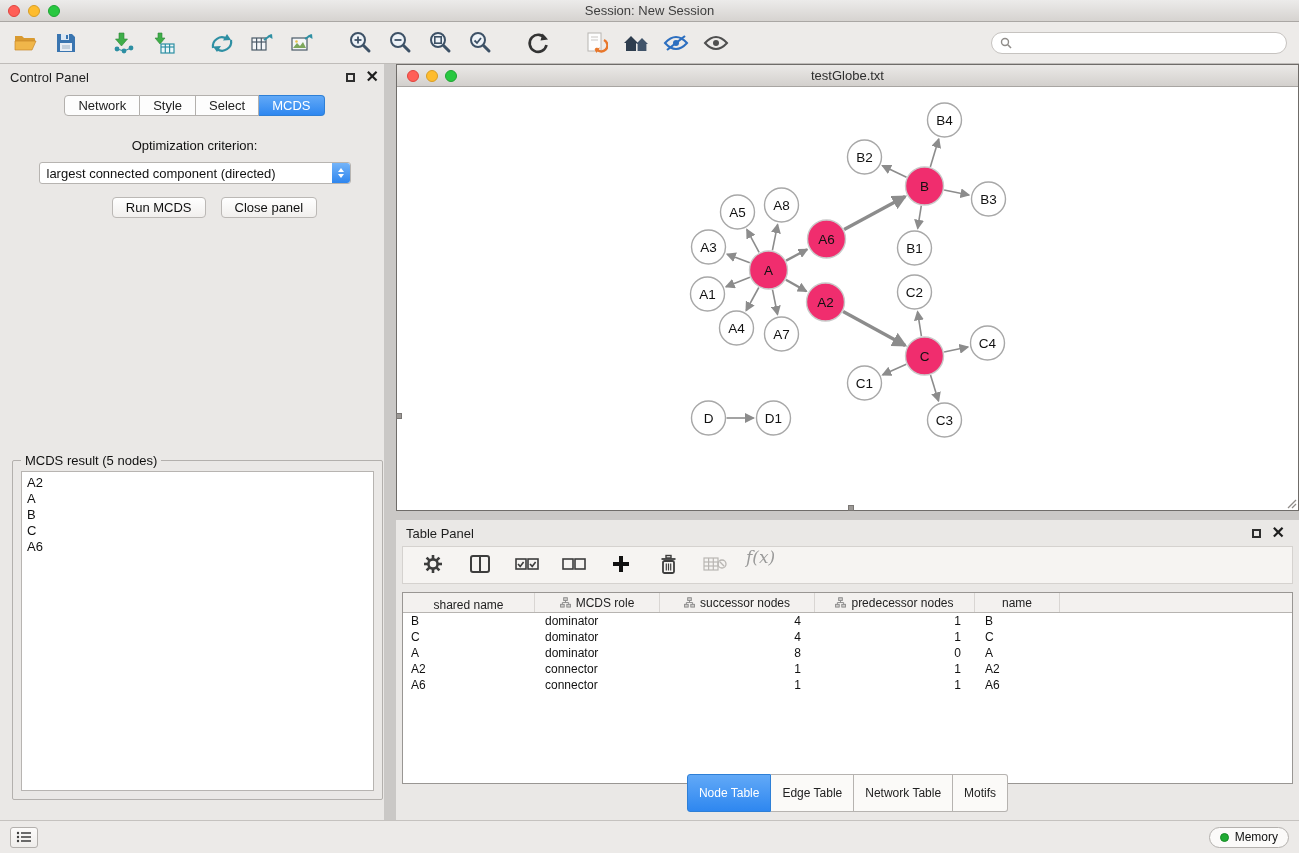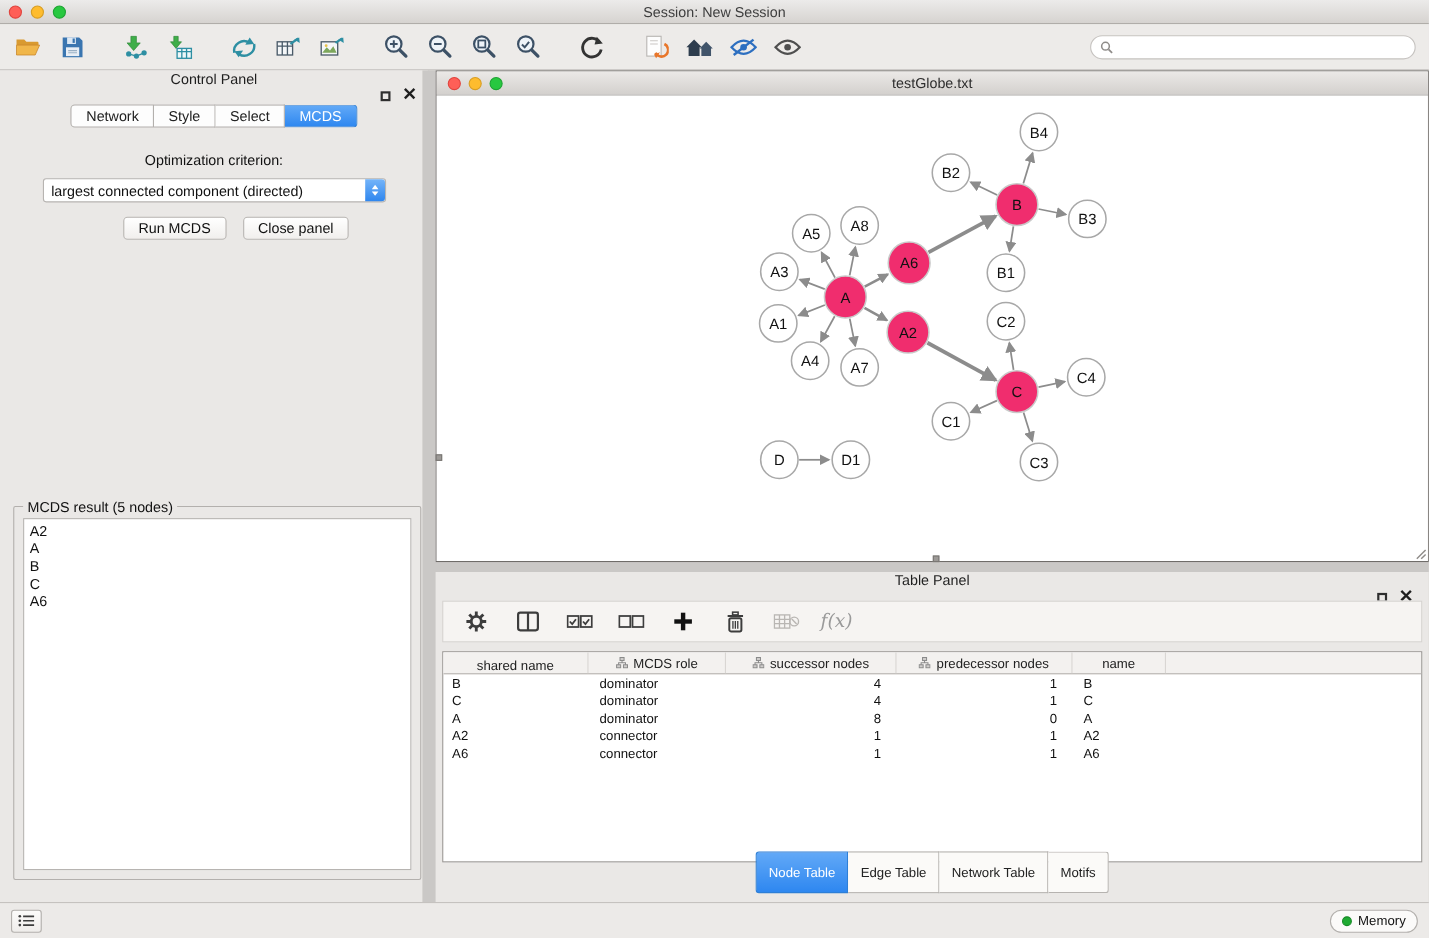--- a/index.html
+++ b/index.html
@@ -27,21 +27,21 @@
     border-radius:11px; background:#fff; display:flex; align-items:center; padding:0 8px; gap:5px; }
   .searchbox input { border:none; outline:none; flex:1; font-size:12px; background:transparent;
     font-family:"Liberation Sans",sans-serif; }
 
   
   .main { position:absolute; top:64px; left:0; right:0; height:756px; }
 
   
   .control-panel { position:absolute; left:0; top:0; width:390px; height:756px;
     background:#eae8e6; border-right:1px solid #c9c6c3; }
-  .panel-header { height:26px; display:flex; align-items:center; padding:0 10px; font-size:13px; color:#1e1e1e;flex-direction:column; }
+  .panel-header { height:26px; display:flex; align-items:center; padding:0 10px; font-size:13px; color:#1e1e1e; }
   .win-btns { margin-left:auto; display:flex; align-items:center; gap:11px; }
   .float-btn { width:9px; height:9px; border:2px solid #2e2e2e; }
   .close-btn { font-size:16px; font-weight:bold; color:#1e1e1e; line-height:1; }
 
   .cp-tabs { display:flex; justify-content:center; margin-top:5px; }
   .cp-tab { height:21px; padding:1px 13px; display:flex; align-items:center; background:#fdfdfd;
     border:1px solid #b3b0ad; border-left:none; font-size:13px; color:#222; }
   .cp-tab:first-child { border-left:1px solid #b3b0ad; border-radius:4px 0 0 4px; }
   .cp-tab:last-child { border-radius:0 4px 4px 0; }
   .cp-tab.active { background:linear-gradient(#62a9f7,#2e87f0); border-color:#2e7fd6; color:#fff; }
@@ -76,21 +76,21 @@
   .nw-traffic { position:absolute; left:10px; top:5px; display:flex; gap:7px; }
   .nw-title { margin:0 auto; font-size:13px; color:#2e2e2e; }
   .nw-canvas { position:absolute; left:0; top:22px; right:0; bottom:0; background:#fff; }
   .nw-canvas svg { width:100%; height:100%; display:block; }
   .resize-corner { position:absolute; right:1px; bottom:1px; }
   .edge-handle { position:absolute; width:6px; height:6px; background:#9c9996; border:1px solid #7a7774; }
 
   
   .table-panel { position:absolute; left:12px; top:456px; right:0; height:300px; background:#eae8e6; }
   .tp-toolbar { position:absolute; left:6px; right:6px; top:26px; height:38px; background:#f6f4f2;
-    border:1px solid #d5d2cf; display:flex; align-items:center; gap:15px; padding-left:14px; }
+    border:1px solid #d5d2cf; display:flex; gap:15px; padding-left:14px; }
   .fx-label { font-family:"DejaVu Serif",serif; font-style:italic; font-size:17px; color:#9a9a9a; }
   .tp-table { position:absolute; left:6px; right:6px; top:72px; height:192px; background:#fff;
     border:1px solid #999693; overflow:hidden; }
   .thead { display:flex; height:20px; background:#f3f1ef; border-bottom:1px solid #b7b4b1; }
   .thcell { display:flex; align-items:center; justify-content:center; gap:5px; font-size:12px; color:#222;
     border-right:1px solid #d9d6d3; }
   .h0 { width:132px;flex-direction:column; } .h1 { width:125px; } .h2 { width:155px; } .h3 { width:160px; } .h4 { width:85px; }
   .hf { flex:1; border-right:none; }
   .trow { display:flex; height:16px; align-items:center; }
   .tcell { display:flex; align-items:center; font-size:12px; color:#111; height:16px; }

